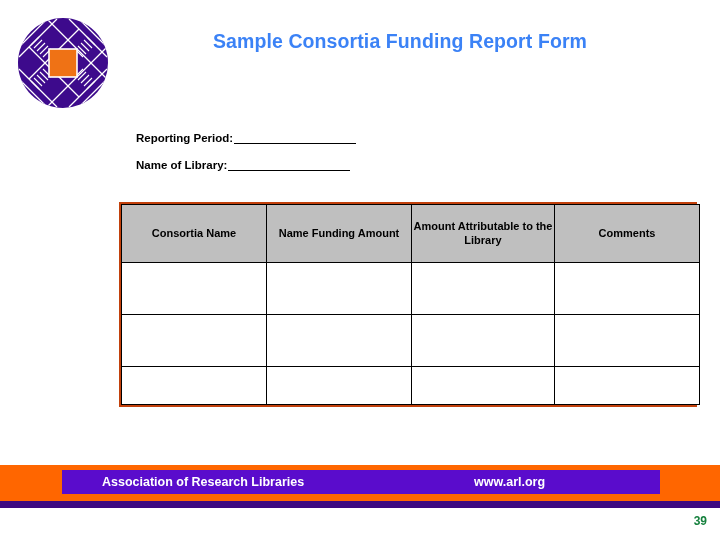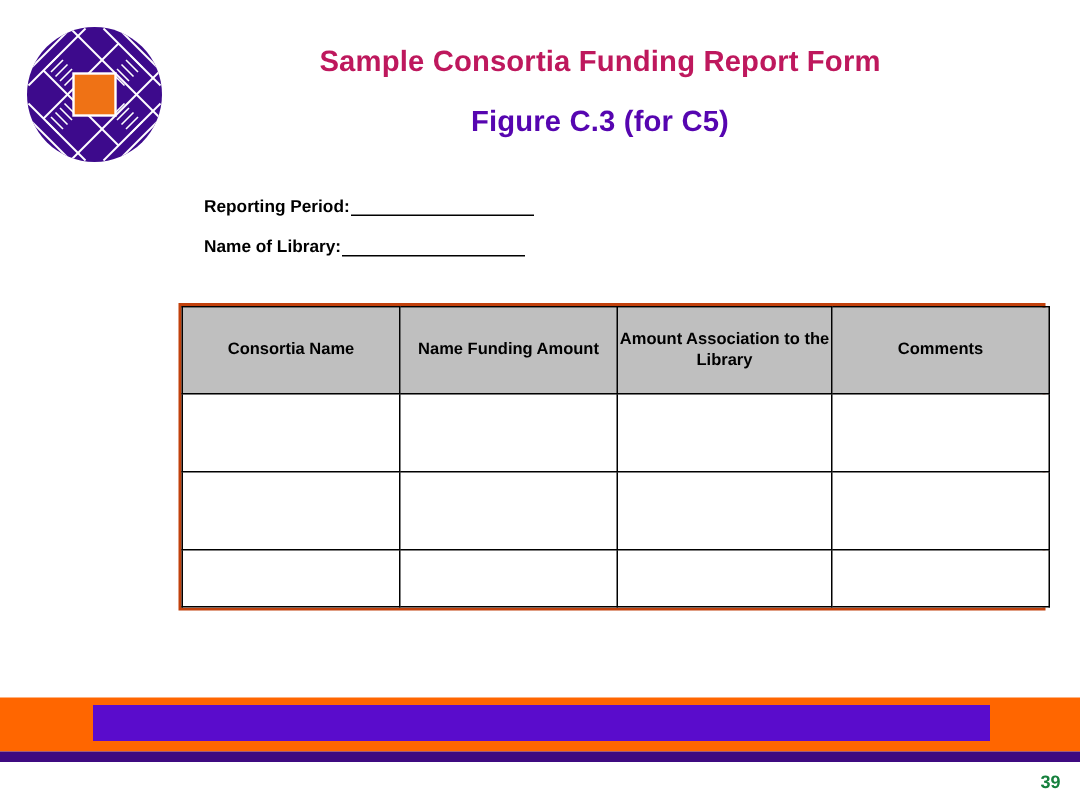--- a/index.html
+++ b/index.html
@@ -35,21 +35,21 @@
 
   
   .title-main {
     position: absolute;
     left: 120px;
     top: 30px;
     width: 560px;
     text-align: center;
     font-size: 19.5px;
     font-weight: bold;
-    color: #be185d;
+    color: #3b82f6;
     letter-spacing: 0.1px;
     white-space: nowrap;
   }
   .title-sub {
     position: absolute;
     left: 120px;
     top: 70px;
     width: 560px;
     text-align: center;
     font-size: 19.5px;
@@ -238,38 +238,37 @@
             <path d="M64 66 L72 58"></path>
           <path d="M61 63 L69 55"></path>
             <path d="M58 60 L66 52"></path>
         </g>
       </g>
       <rect x="32" y="32" width="28" height="28" fill="#ef7215" stroke="#ffffff" stroke-width="1.6"></rect>
     </svg>
   </div>
 
   <div class="title-main">Sample Consortia Funding Report Form</div>
-  <div class="title-sub">Figure C.3 (for C5)</div>
 
   <div class="field field-1">
     <span class="field-label">Reporting Period:</span>
     <span class="field-blank"></span>
   </div>
   <div class="field field-2">
     <span class="field-label">Name of Library:</span>
     <span class="field-blank"></span>
   </div>
 
   <div class="tbl-wrap">
     <table class="form-table">
       <thead>
         <tr>
           <td class="col-1">Consortia Name</td>
           <td class="col-2">Name Funding Amount</td>
-          <td class="col-3">Amount Association to the Library</td>
+          <td class="col-3">Amount Attributable to the Library</td>
           <td class="col-4">Comments</td>
         </tr>
       </thead>
       <tbody>
         <tr>
           <td class="col-1"></td>
           <td class="col-2"></td>
           <td class="col-3"></td>
           <td class="col-4"></td>
         </tr>
@@ -284,16 +283,20 @@
           <td class="col-2"></td>
           <td class="col-3"></td>
           <td class="col-4"></td>
         </tr>
       </tbody>
     </table>
   </div>
 
   <div class="footer-orange"></div>
   <div class="footer-purple"></div>
+  <div class="footer-org">
+    <span class="footer-org-name">Association of Research Libraries</span>
+    <span class="footer-url">www.arl.org</span>
+  </div>
   <div class="footer-rule"></div>
   <div class="page-number">39</div>
 
 </div>
 
 </body></html>

